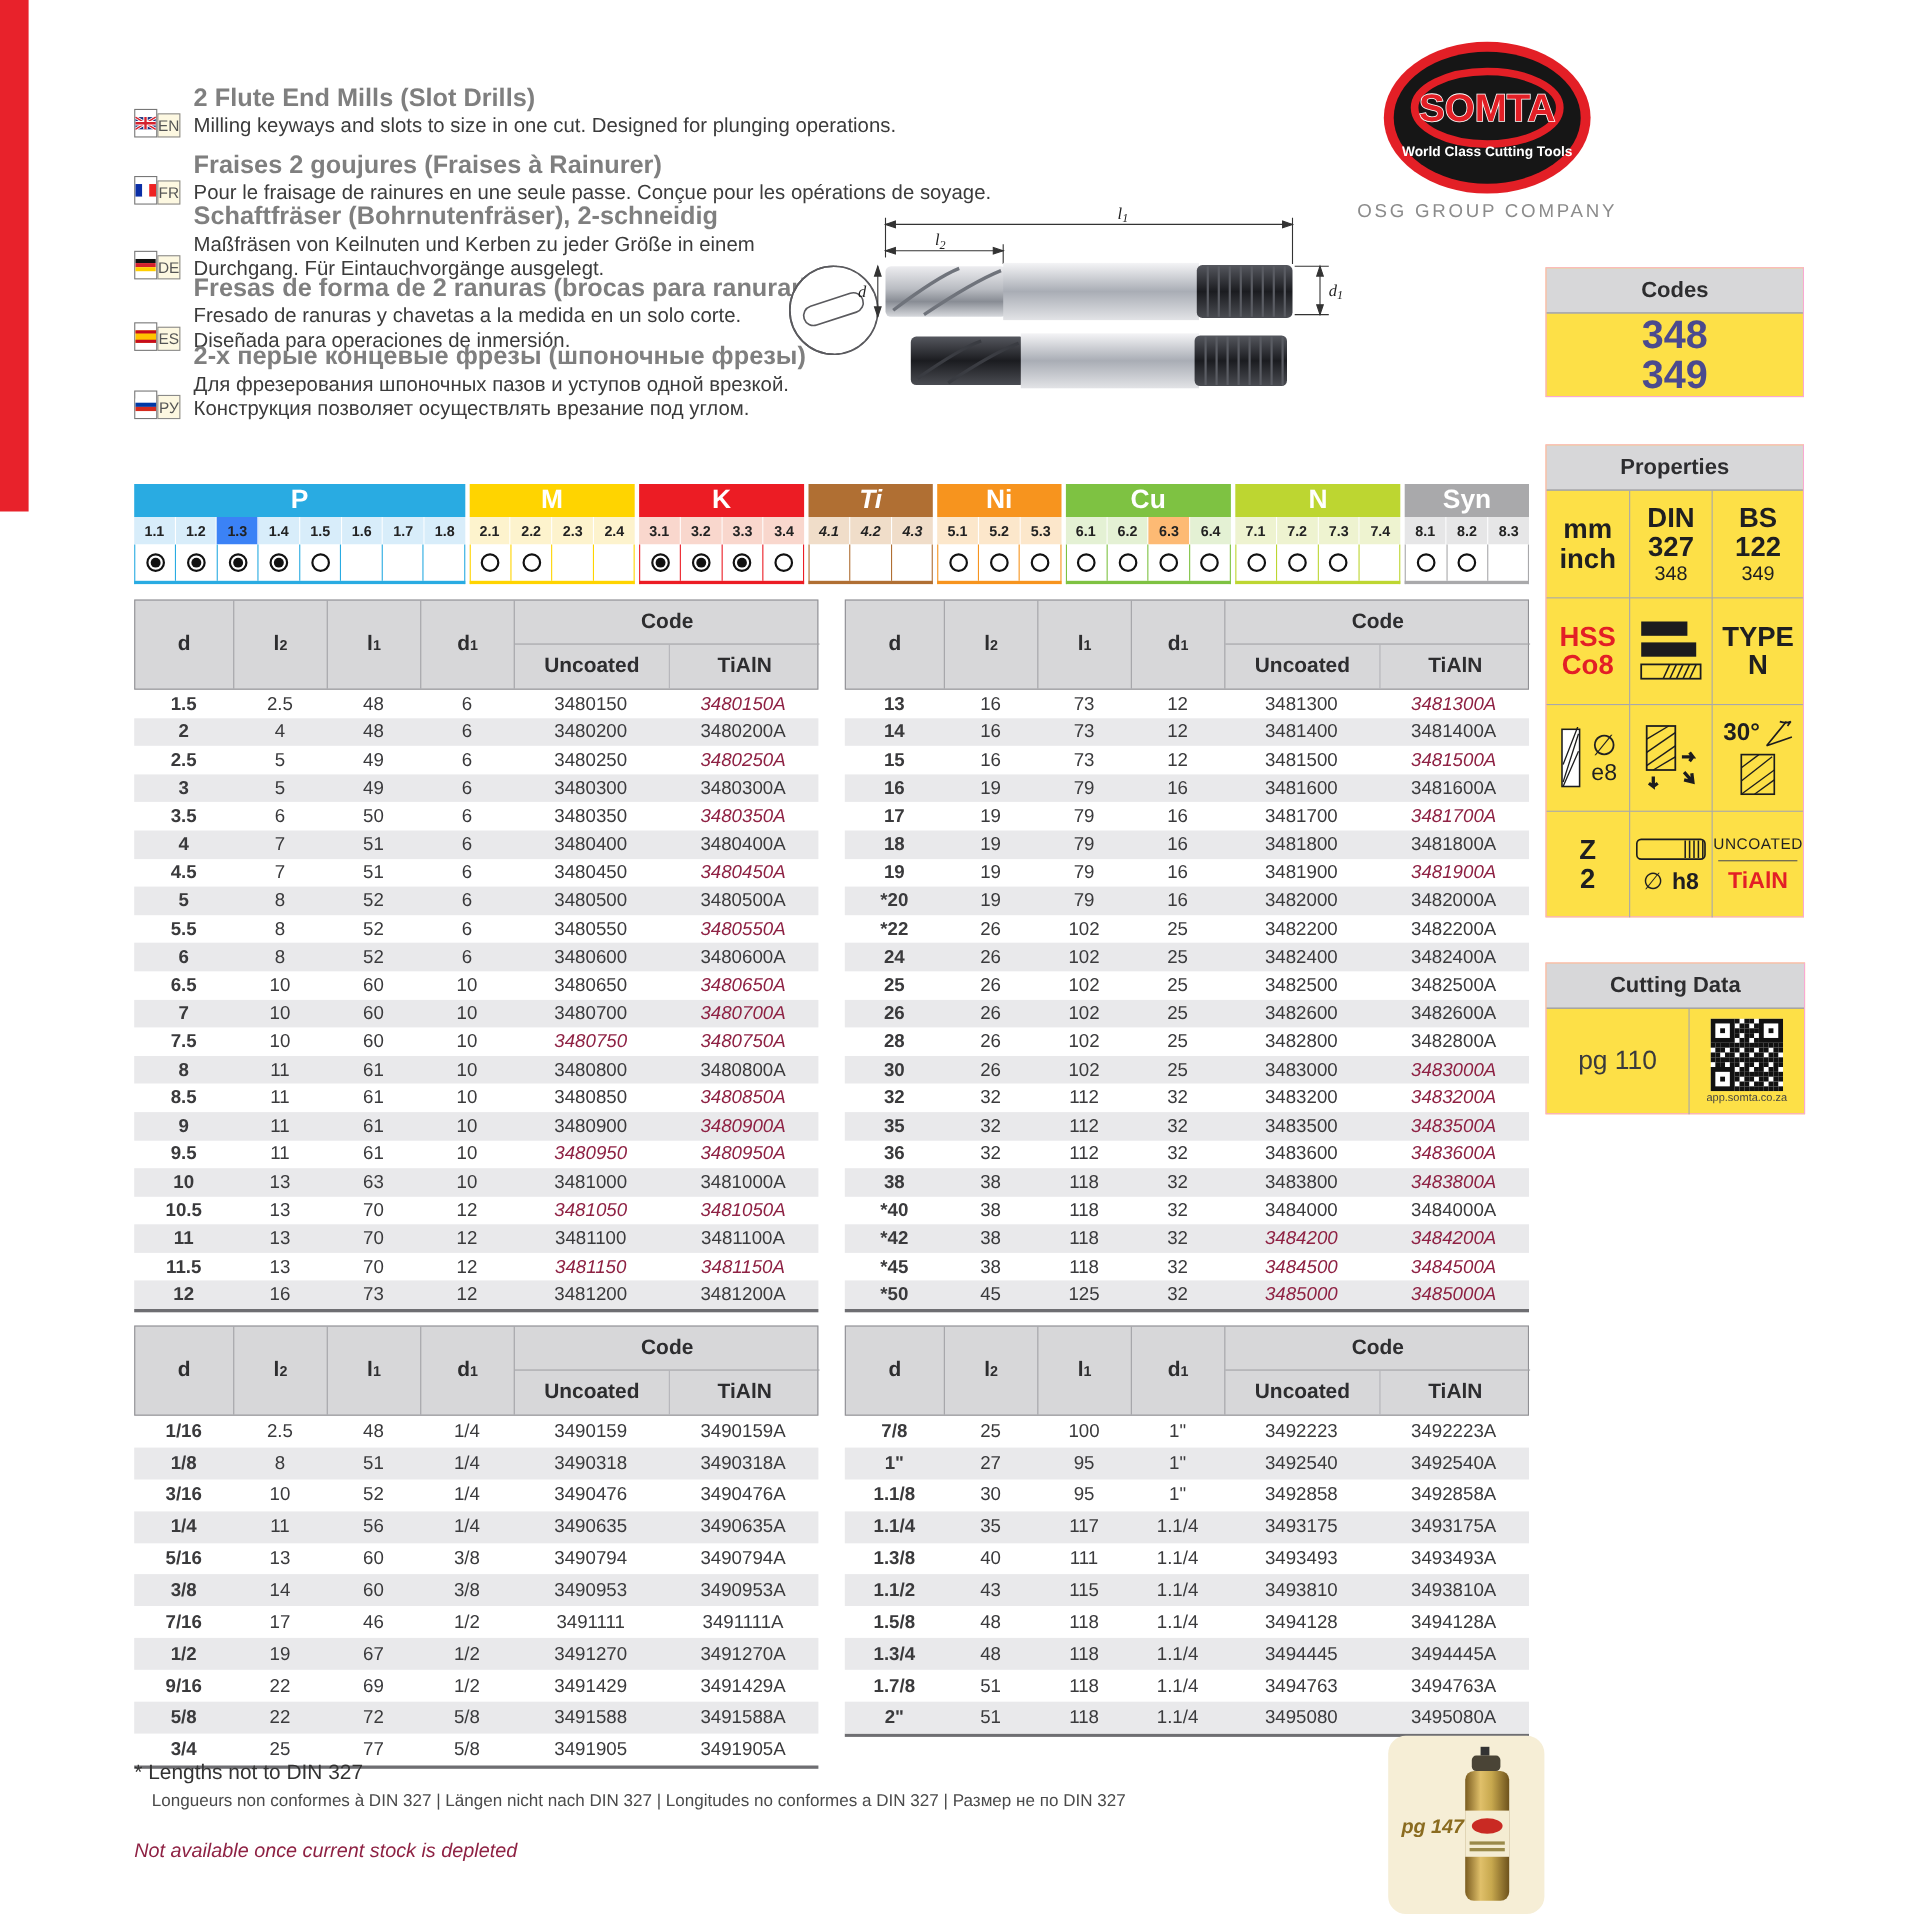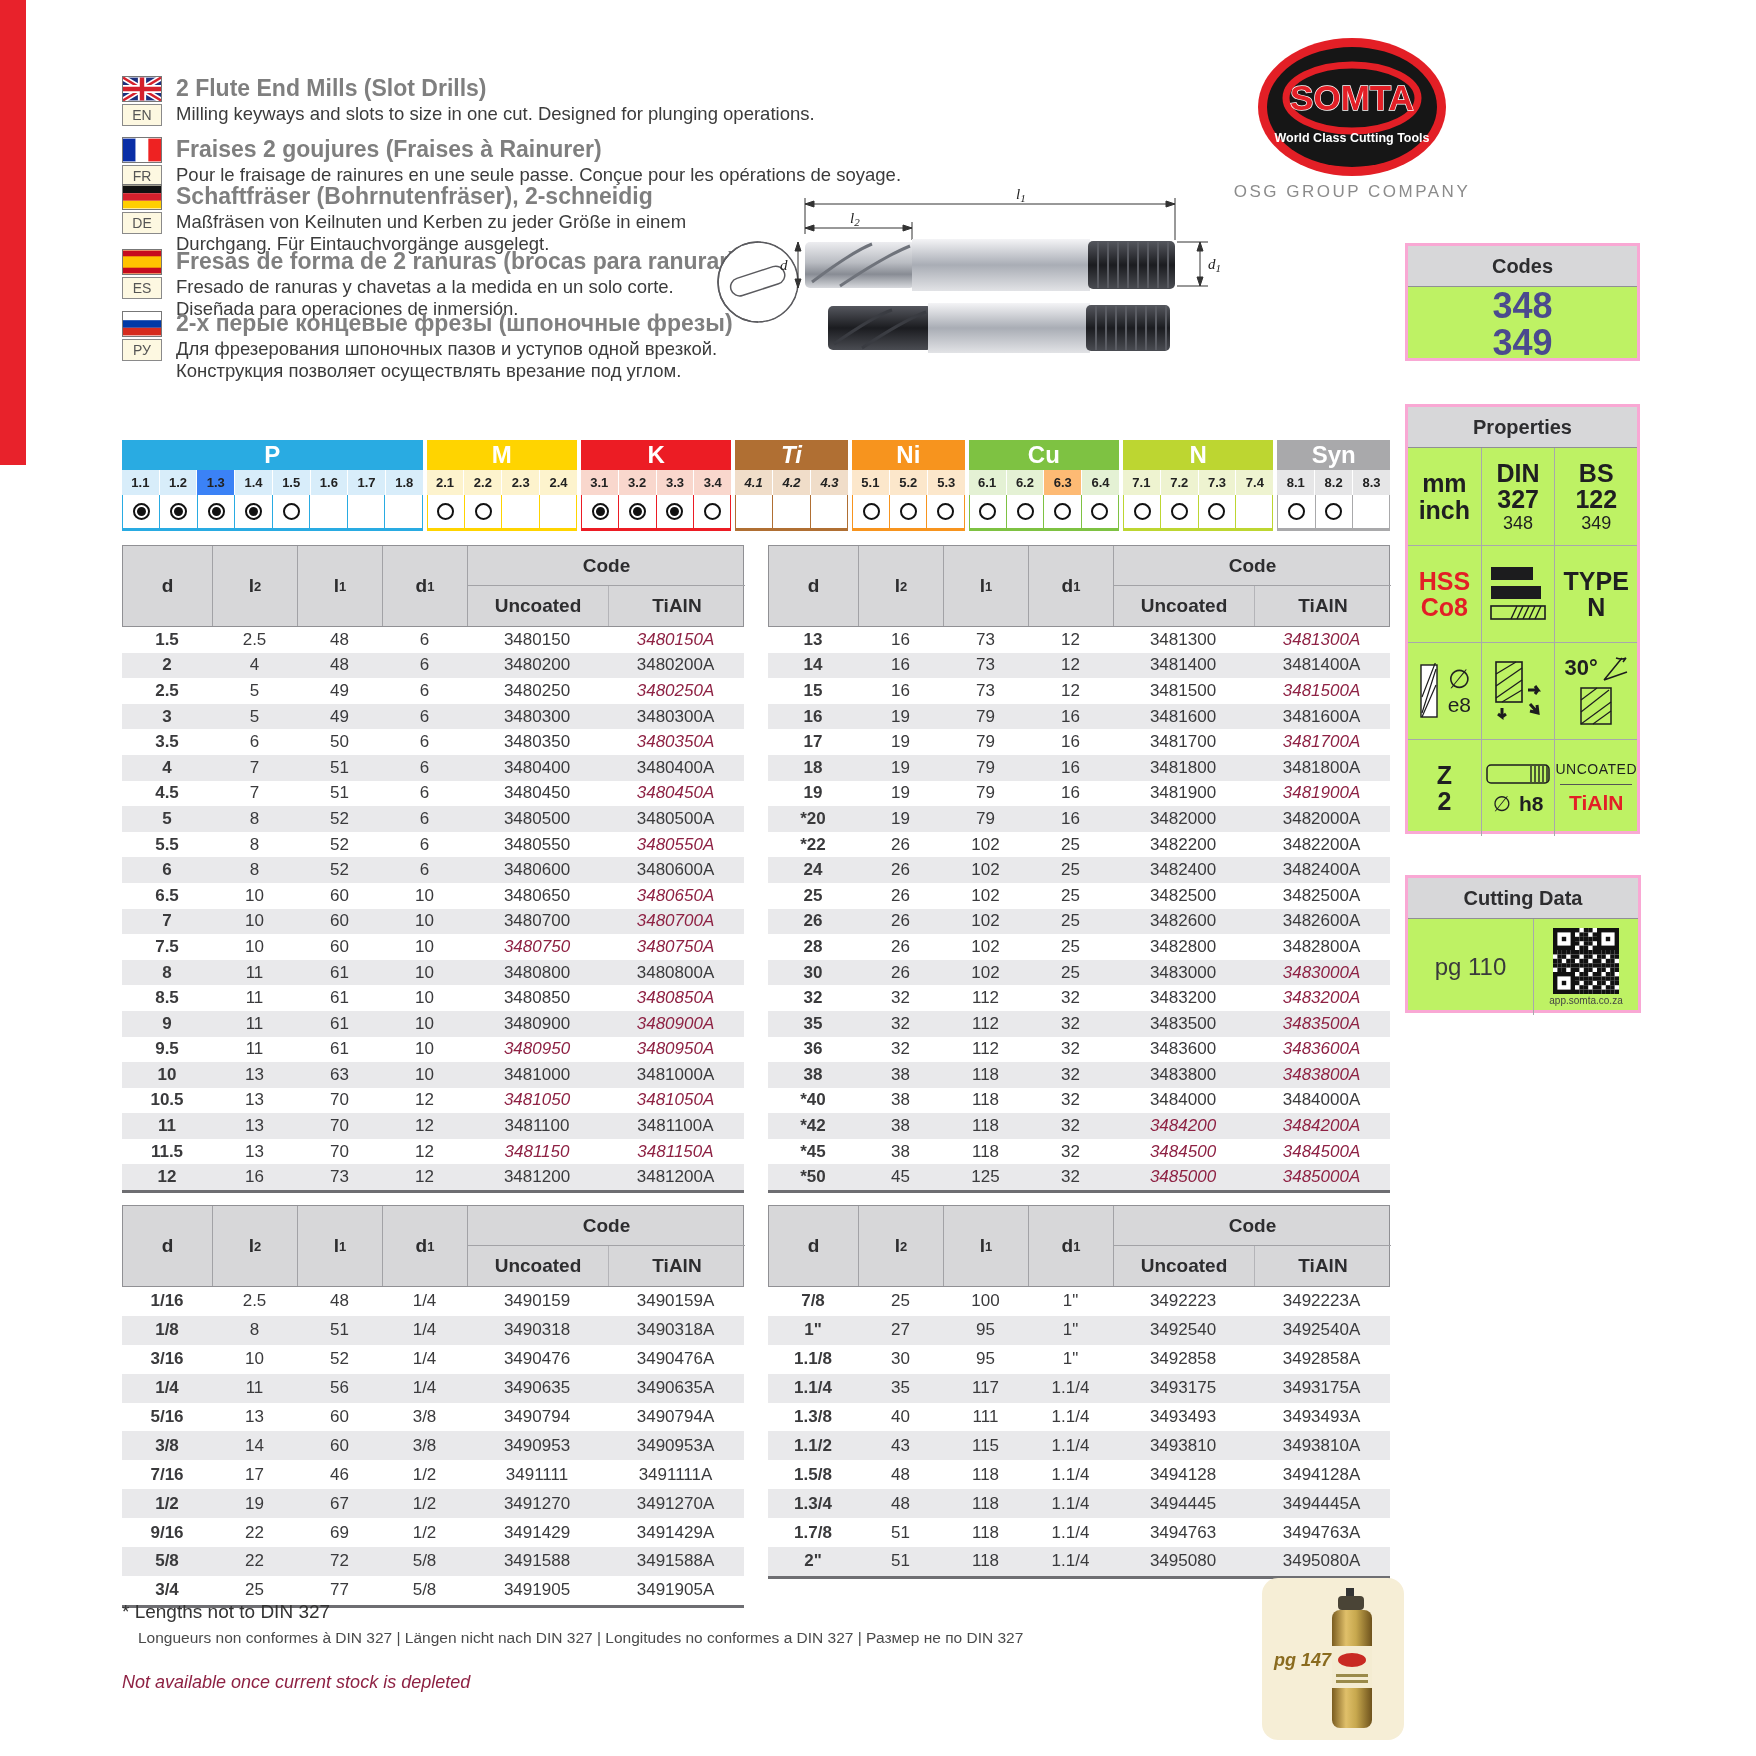--- a/index.html
+++ b/index.html
@@ -3,33 +3,33 @@
 <meta charset="utf-8">
 <style>
   html,body{margin:0;padding:0;background:#fff;}
   #page{position:relative;width:1756px;height:1756px;background:#fff;overflow:hidden;
         font-family:"Liberation Sans",sans-serif;color:#3a3a3c;}
   .abs{position:absolute;}
   
   #red-bar{left:0;top:0;width:26px;height:465px;background:#e8222b;}
   
   .lang{left:122px;width:800px;display:flex;gap:12px;}
-  .flagcol{width:42px;flex:0 0 42px;display:flex;flex-direction:column;align-items:flex-start;}
+  .flagcol{width:42px;flex:0 0 42px;display:flex;flex-direction:row;align-items:flex-end;}
   .flag{width:40px;height:26px;border:1px solid #777;box-sizing:border-box;}
   .flag svg{display:block;width:100%;height:100%;}
   .langlabel{margin-top:2px;width:40px;height:22px;box-sizing:border-box;background:#fdf8e1;
      border:1px solid #8a8a8a;display:flex;align-items:center;justify-content:center;
      font-size:14px;color:#555;}
   .ltitle{font-size:23px;font-weight:bold;color:#7f7f7f;line-height:1.1;}
   .lbody{font-size:18.5px;color:#3b3b3b;line-height:1.16;margin-top:2px;}
   
   #osg-text{left:1222px;top:182px;width:260px;text-align:center;font-size:17px;
      letter-spacing:2.5px;color:#8b8b8b;}
   
-  .infobox{position:absolute;border:3px solid #f9a8d4;background:#bef264;box-sizing:border-box;}
+  .infobox{position:absolute;border:1px solid #f9a8d4;background:#fde047;box-sizing:border-box;}
   .box-head{height:40px;background:#d7d7d9;border-bottom:1px solid #909094;display:flex;
      align-items:center;justify-content:center;font-weight:bold;font-size:20px;color:#2d2d2f;}
   #codes-box{left:1405px;top:243px;width:235px;height:118px;}
   #codes-box .codes-body{display:flex;flex-direction:column;align-items:center;justify-content:center;height:76px;}
   .code-num{font-size:36px;font-weight:bold;color:#4b4a8e;line-height:1.02;}
   #properties-box{left:1405px;top:404px;width:235px;height:430px;}
   .pgrid{display:grid;grid-template-columns:1fr 1fr 1fr;grid-template-rows:repeat(4,97px);}
   .pcell{border-right:1px solid #a8a8ac;border-top:1px solid #a8a8ac;display:flex;flex-direction:column;
      align-items:center;justify-content:center;text-align:center;line-height:1.05;}
   .pcell:nth-child(3n){border-right:none;}

